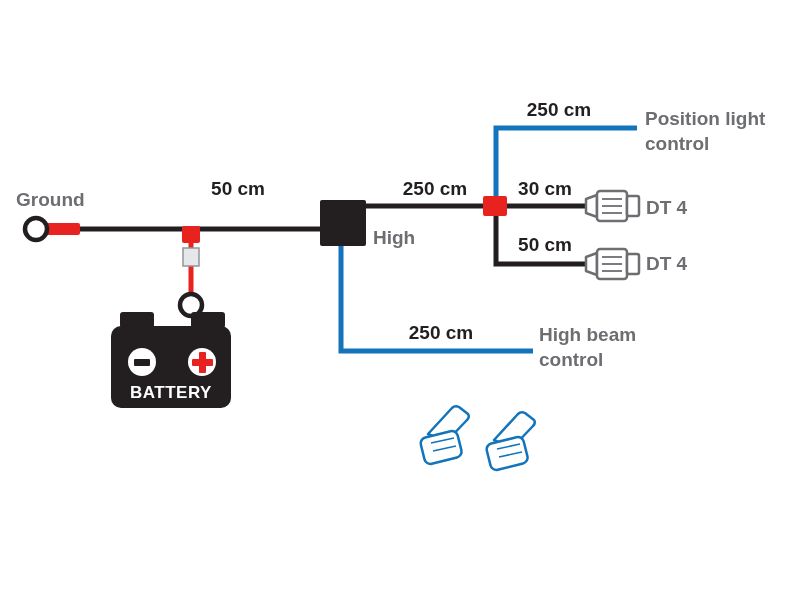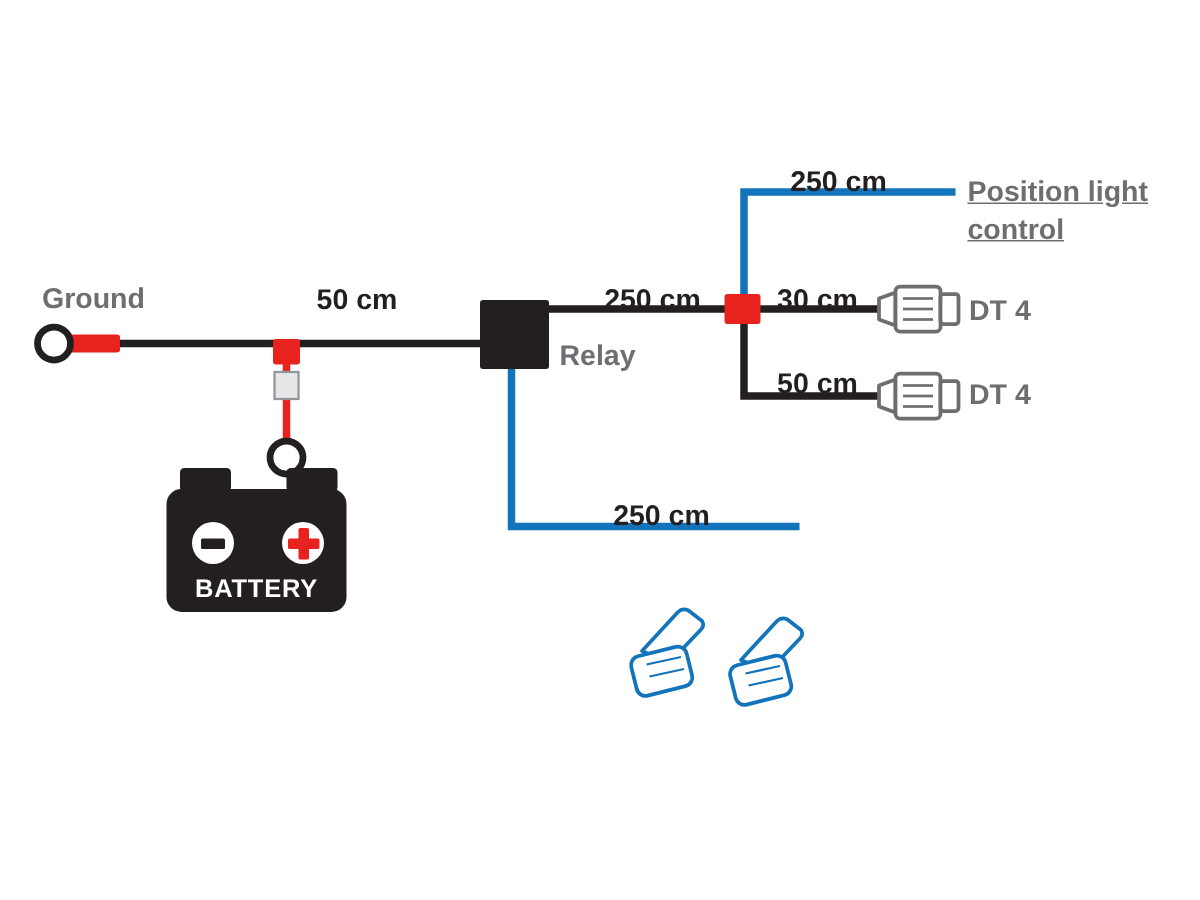--- a/index.html
+++ b/index.html
@@ -21,21 +21,21 @@
   .dt-line { stroke:#6d6e71; stroke-width:1.8; }
   .splice  { fill:#ffffff; stroke:var(--wire-blue,#1374bc); stroke-width:2.5; stroke-linejoin:round; }
   .splice-thin { stroke:var(--wire-blue,#1374bc); stroke-width:1.5; }
 
   .label {
     position:absolute; font-weight:bold; font-size:19px;
     color:var(--label-gray,#6d6e71); line-height:1.3;
   }
   .dim {
     position:absolute; font-weight:bold; font-size:19px;
-    color:var(--dim-black,#231f20); text-align:center;margin-top:12px;
+    color:var(--dim-black,#231f20); text-align:center;
   }
   .battery-text {
     position:absolute; left:111px; top:383px; width:120px;
     color:#ffffff; font-weight:bold; font-size:17px; text-align:center;
     letter-spacing:0.5px;
   }
 </style>
 </head>
 <body>
 
@@ -116,33 +116,34 @@
     </g>
 
     <g transform="translate(412,398)">
       <use href="#splice"></use>
     </g>
     <g transform="translate(478,404)">
       <use href="#splice"></use>
     </g>
   </svg>
 
-  <div class="label" style="left:28px; top:188px;">Ground</div>
+  <div class="label" style="left:16px; top:188px;">Ground</div>
 
 
   <div class="battery-text">BATTERY</div>
 
-  <div class="label" style="left:373px; top:226px;">Relay</div>
+  <div class="label" style="left:373px; top:226px;">High</div>
 
   <div class="label" style="left:646px; top:196px;">DT 4</div>
 
   <div class="label" style="left:646px; top:252px;">DT 4</div>
 
-  <div class="label" style="left:645px; top:117px; width:140px;text-decoration:underline;">Position light control</div>
+  <div class="label" style="left:645px; top:107px; width:140px;">Position light control</div>
 
+  <div class="label" style="left:539px; top:323px; width:115px;">High beam control</div>
 
   <div class="dim" style="left:198px; top:178px; width:80px;">50 cm</div>
 
   <div class="dim" style="left:395px; top:178px; width:80px;">250 cm</div>
 
   <div class="dim" style="left:505px; top:178px; width:80px;">30 cm</div>
 
   <div class="dim" style="left:505px; top:234px; width:80px;">50 cm</div>
 
   <div class="dim" style="left:519px; top:99px; width:80px;">250 cm</div>

